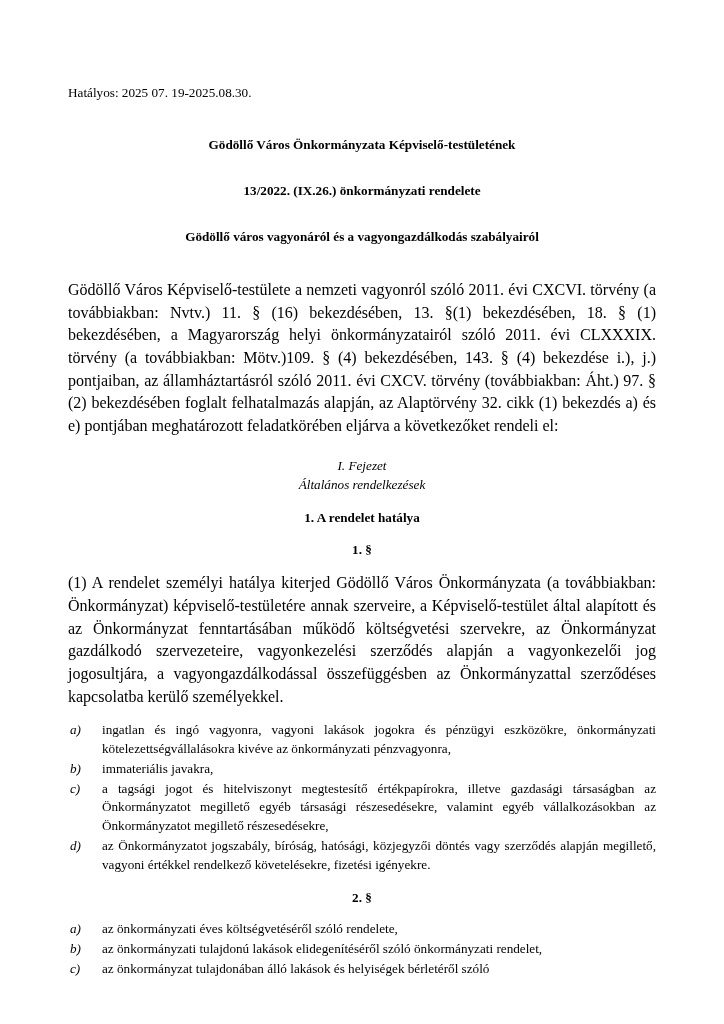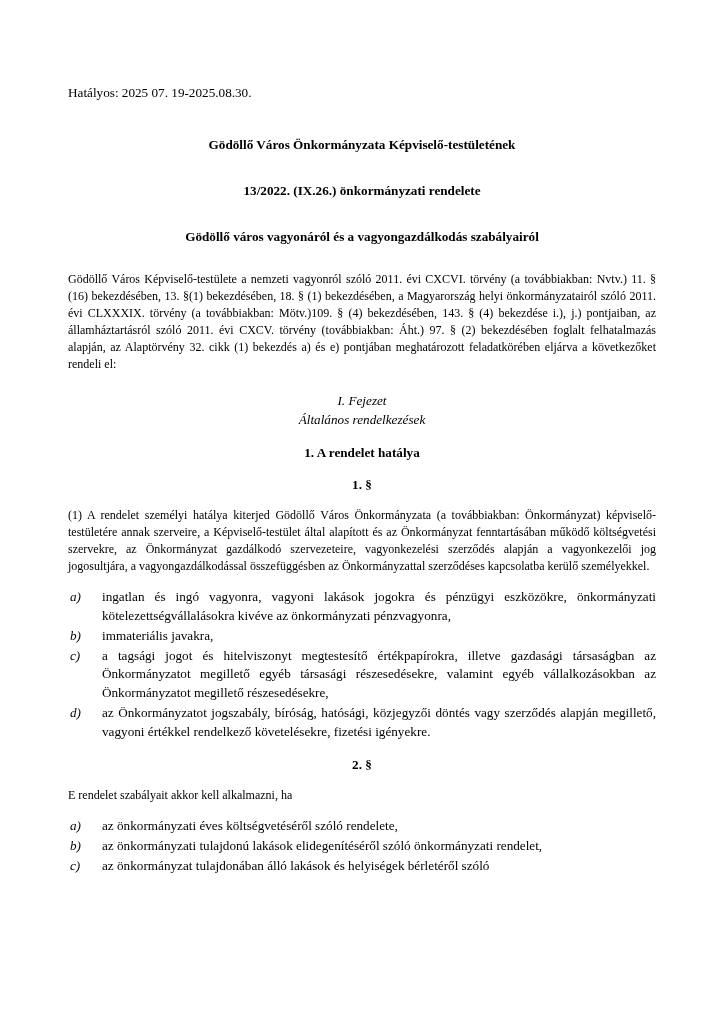--- a/index.html
+++ b/index.html
@@ -26,23 +26,23 @@
     line-height: 1.35;
     margin-bottom: 30px;
   }
   .title-block {
     text-align: center;
     font-weight: bold;
     font-size: 13.2px;
   }
   .title-block .t1 { margin-bottom: 30px; margin-top: 35px; }
   .title-block .t2 { margin-bottom: 30px; }
-  .title-block .t3 { margin-bottom: 26px; }
+  .title-block .t3 { margin-bottom: 34px; }
   p.body-text {
-    font-size: 12px;
+    font-size: 16px;
     line-height: 1.42;
     text-align: justify;
     margin: 0 0 13px 0;
     text-indent: 0;
   }
   .chapter {
     text-align: center;
     font-style: italic;
     font-size: 13.2px;
     line-height: 1.45;
@@ -127,21 +127,20 @@
       <span class="txt">a tagsági jogot és hitelviszonyt megtestesítő értékpapírokra, illetve gazdasági társaságban az Önkormányzatot megillető egyéb társasági részesedésekre, valamint egyéb vállalkozásokban az Önkormányzatot megillető részesedésekre,</span>
     </li>
     <li>
       <span class="lbl">d)</span>
       <span class="txt">az Önkormányzatot jogszabály, bíróság, hatósági, közjegyzői döntés vagy szerződés alapján megillető, vagyoni értékkel rendelkező követelésekre, fizetési igényekre.</span>
     </li>
   </ul>
 
   <div class="para-number">2. §</div>
 
-  <p class="body-text tight">E rendelet szabályait akkor kell alkalmazni, ha</p>
 
   <ul class="lettered-list">
     <li>
       <span class="lbl">a)</span>
       <span class="txt">az önkormányzati éves költségvetéséről szóló rendelete,</span>
     </li>
     <li>
       <span class="lbl">b)</span>
       <span class="txt">az önkormányzati tulajdonú lakások elidegenítéséről szóló önkormányzati rendelet,</span>
     </li>

